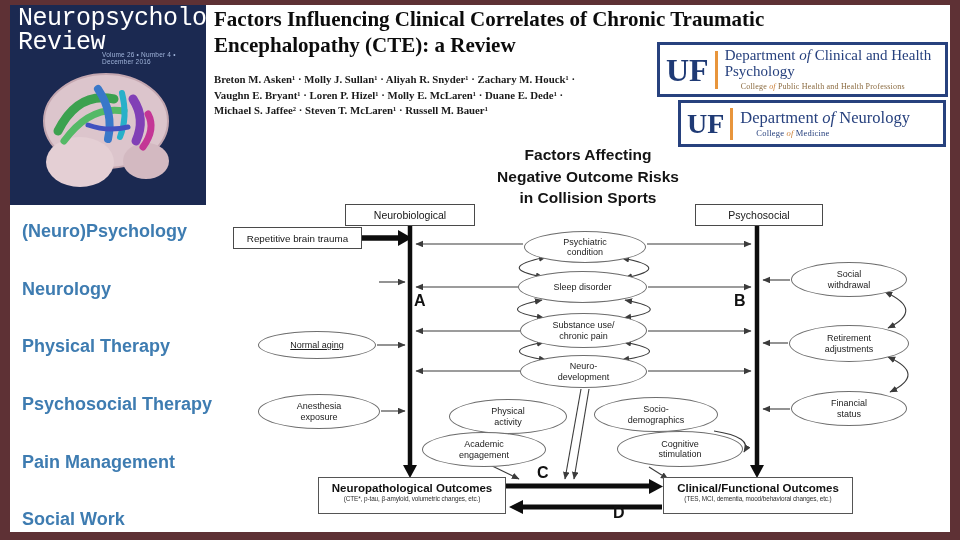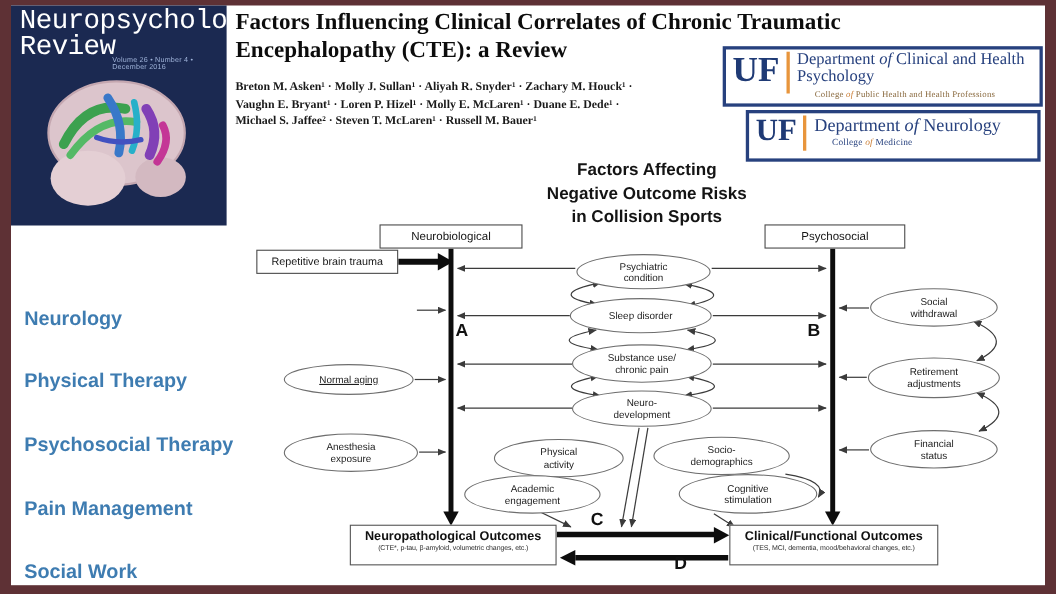--- a/index.html
+++ b/index.html
@@ -16,21 +16,21 @@
 
   
   .paper-title{position:absolute;left:214px;top:6px;width:585px;
                font-family:"Liberation Serif",serif;font-weight:bold;font-size:21px;
                line-height:26px;color:#0c0c0c;}
   .authors{position:absolute;left:214px;top:72px;width:470px;
            font-family:"Liberation Serif",serif;font-weight:bold;font-size:10.8px;
            line-height:15.5px;color:#1a1a1a;}
 
   
-  .uf-box{position:absolute;background:#fff;border:3px solid #27417E;display:flex;align-items:flex-start;box-sizing:border-box;}
+  .uf-box{position:absolute;background:#fff;border:3px solid #27417E;display:flex;align-items:center;box-sizing:border-box;}
   .uf-abbr{font-family:"Liberation Serif",serif;font-weight:bold;color:#1F3A75;line-height:1;}
   .uf-bar{width:3px;background:#E8953C;margin:0 7px 0 6px;}
   .uf-texts{font-family:"Liberation Serif",serif;color:#27417E;}
   .uf-dept{line-height:1.05;}
   .uf-college{letter-spacing:0.2px;margin-top:2px;margin-left:16px;}
   .of{font-style:italic;}
   .of-orange{font-style:italic;color:#C97A2F;}
 
   
   .caption{position:absolute;left:473px;top:144px;width:230px;text-align:center;
@@ -111,20 +111,21 @@
       </div>
     </div>
   </div>
 
   <div class="caption">
     <span>Factors Affecting</span><br>
     <span>Negative Outcome Risks</span><br>
     <span>in Collision Sports</span>
   </div>
 
+  <div class="svc" style="top:221px;">(Neuro)Psychology</div>
   <div class="svc" style="top:279px;">Neurology</div>
   <div class="svc" style="top:336px;">Physical Therapy</div>
   <div class="svc" style="top:394px;">Psychosocial Therapy</div>
   <div class="svc" style="top:452px;">Pain Management</div>
   <div class="svc" style="top:509px;">Social Work</div>
 
   <svg class="overlay" width="960" height="540">
     <defs>
       <marker id="ath" markerWidth="9" markerHeight="8" refX="6.5" refY="3" orient="auto-start-reverse">
         <path d="M0,0 L7,3 L0,6 z" fill="#3b3b3b"></path>

